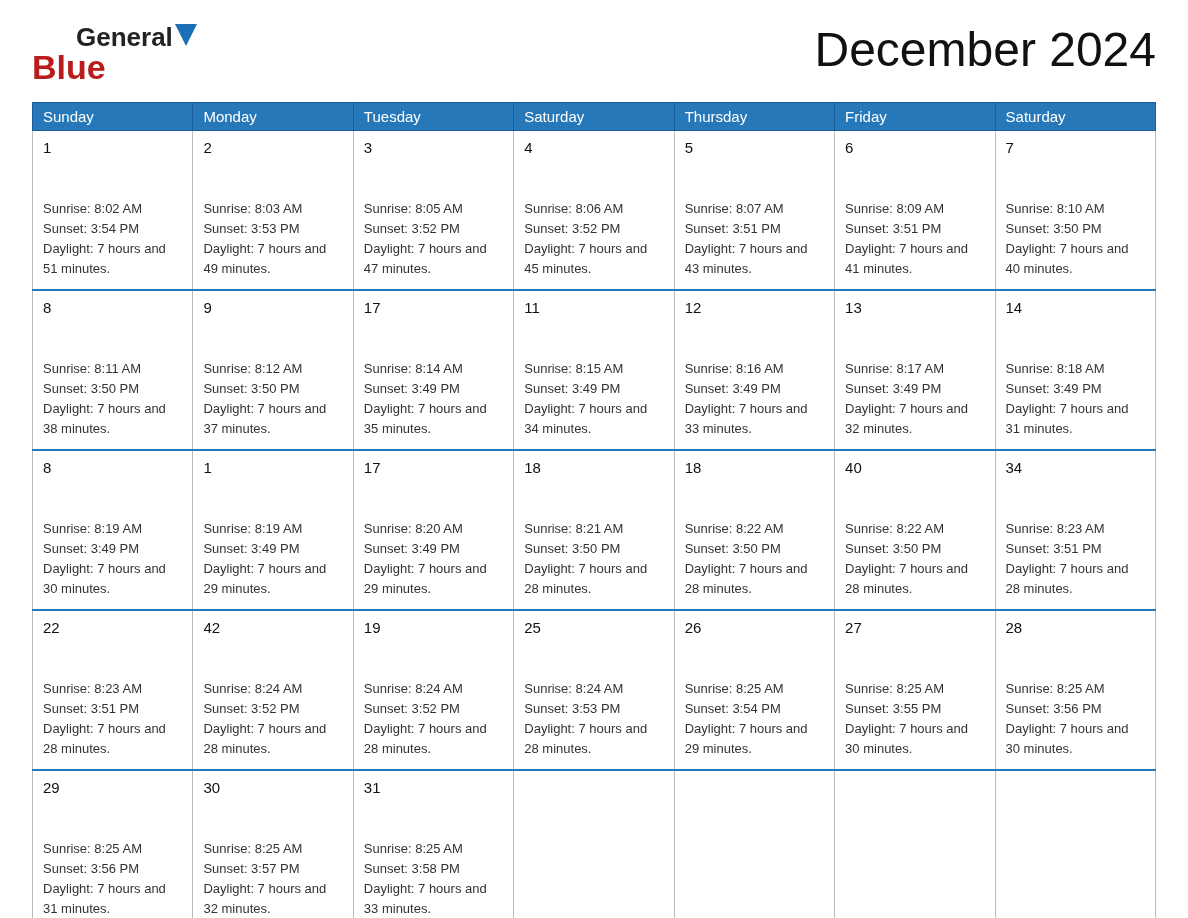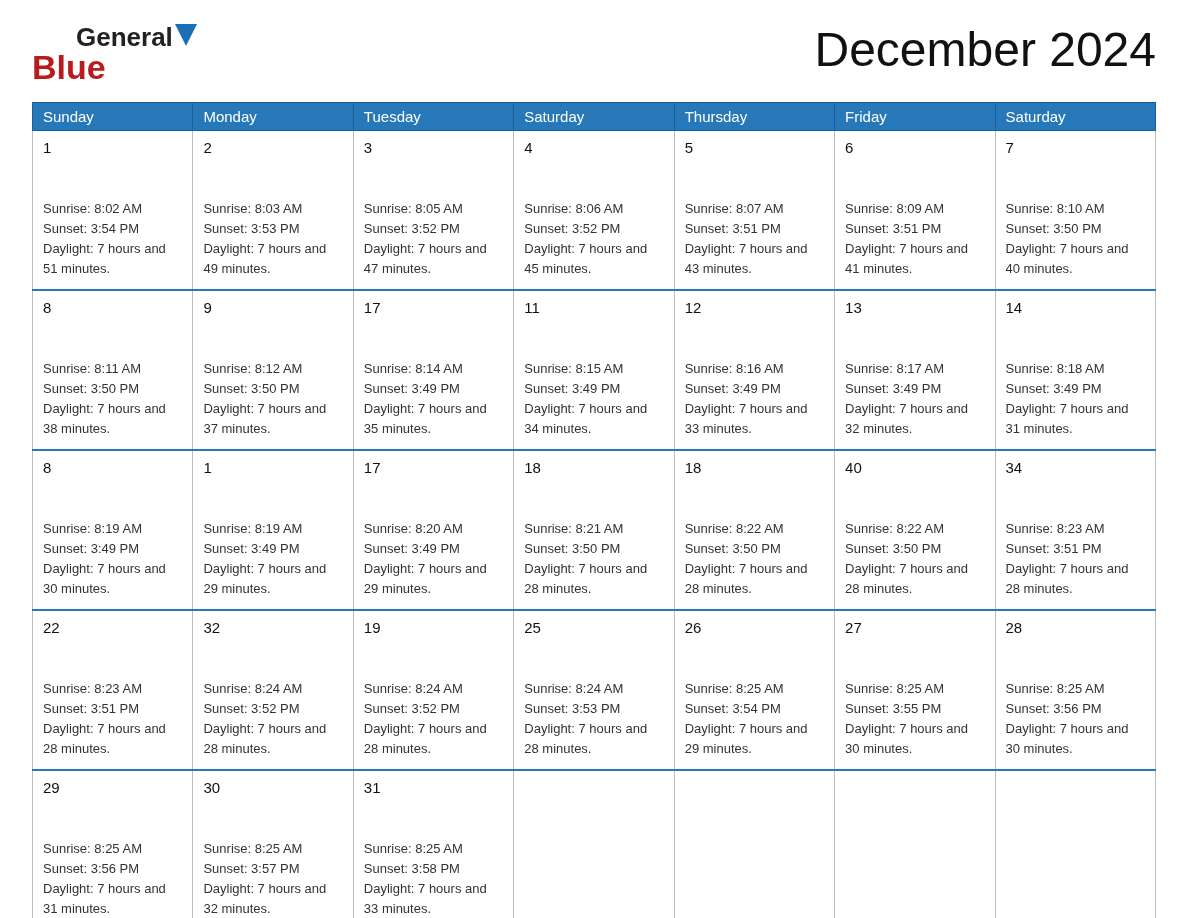--- a/index.html
+++ b/index.html
@@ -214,21 +214,21 @@
           <span class="day-num">34</span>
           <div class="day-info">Sunrise: 8:23 AM<br>Sunset: 3:51 PM<br>Daylight: 7 hours and 28 minutes.</div>
         </td>
       </tr>
       <tr class="row-border">
         <td>
           <span class="day-num">22</span>
           <div class="day-info">Sunrise: 8:23 AM<br>Sunset: 3:51 PM<br>Daylight: 7 hours and 28 minutes.</div>
         </td>
         <td>
-          <span class="day-num">32</span>
+          <span class="day-num">42</span>
           <div class="day-info">Sunrise: 8:24 AM<br>Sunset: 3:52 PM<br>Daylight: 7 hours and 28 minutes.</div>
         </td>
         <td>
           <span class="day-num">19</span>
           <div class="day-info">Sunrise: 8:24 AM<br>Sunset: 3:52 PM<br>Daylight: 7 hours and 28 minutes.</div>
         </td>
         <td>
           <span class="day-num">25</span>
           <div class="day-info">Sunrise: 8:24 AM<br>Sunset: 3:53 PM<br>Daylight: 7 hours and 28 minutes.</div>
         </td>

